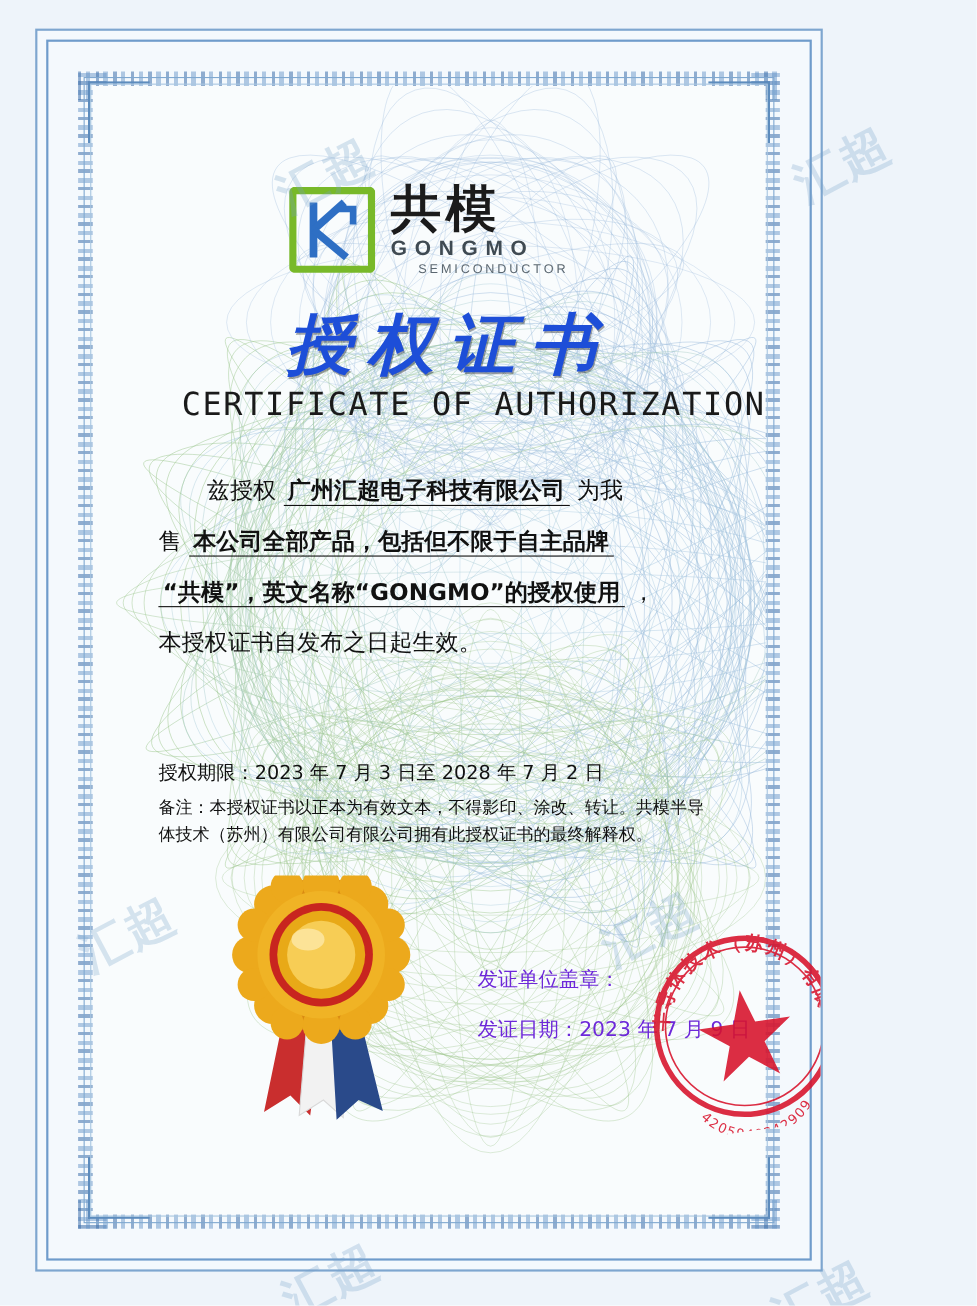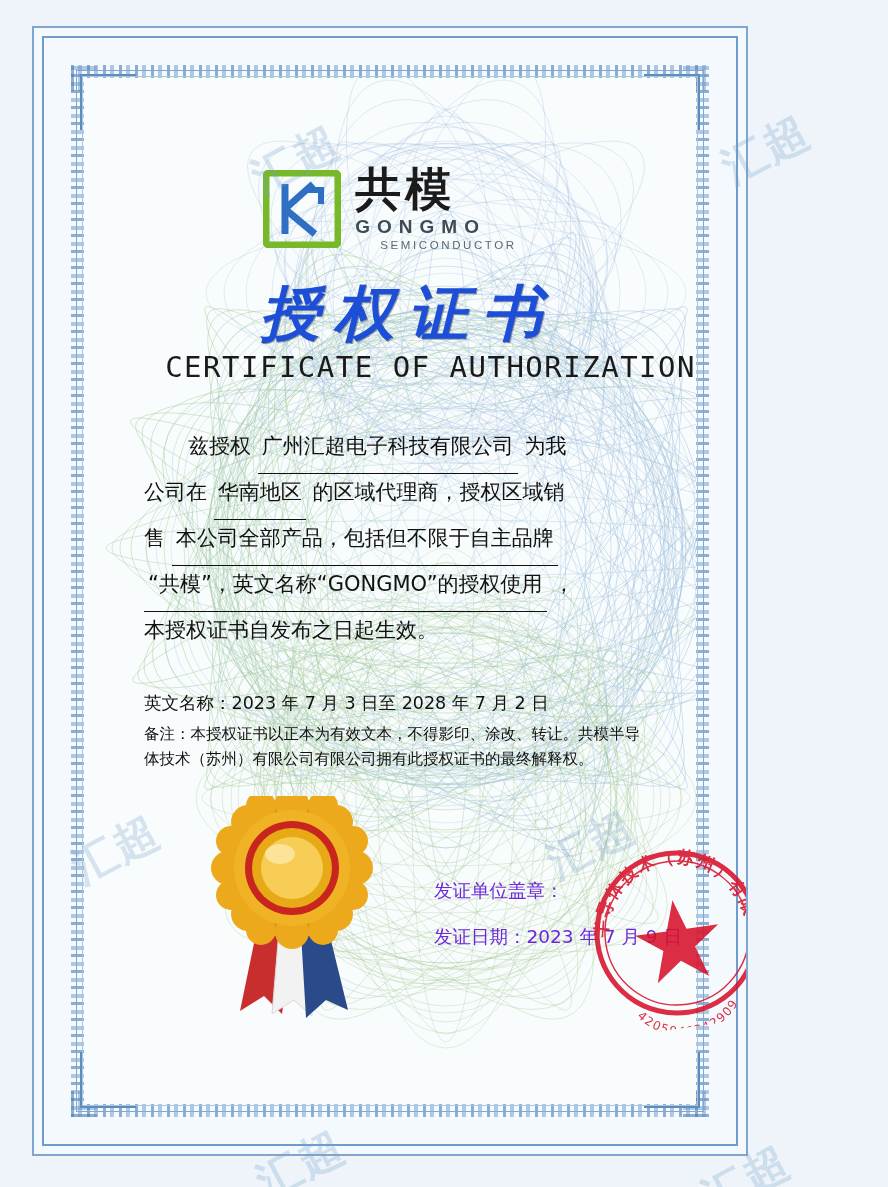--- a/index.html
+++ b/index.html
@@ -208,21 +208,22 @@
     top: 345px;
     font-family: "DejaVu Sans", sans-serif;
     font-size: 21px;
     color: #111;
     line-height: 46px;
   }
   .body-line { white-space: nowrap; }
   .body-line.indent { text-indent: 44px; }
   .fill {
     border-bottom: 1.5px solid #111;
-    padding: 0 4px 15px 4px;
+    padding: 0 4px 1px 4px;
+    font-weight: bold;
   }
 
   
   .terms {
     position: absolute;
     left: 60px;
     right: 56px;
     top: 610px;
     font-family: "DejaVu Sans", sans-serif;
     color: #111;
@@ -426,38 +427,33 @@
       <div class="title-cn">授权证书</div>
       <div class="title-en">CERTIFICATE OF AUTHORIZATION</div>
 
       <div class="body-text">
         <div class="body-line indent">
           <span>兹授权</span>
           <span class="fill">广州汇超电子科技有限公司</span>
           <span>为我</span>
         </div>
         <div class="body-line">
-          <span>公司在</span>
-          <span class="fill">华南地区</span>
-          <span>的区域代理商，授权区域销</span>
-        </div>
-        <div class="body-line">
           <span>售</span>
           <span class="fill">本公司全部产品，包括但不限于自主品牌</span>
         </div>
         <div class="body-line">
           <span class="fill">“共模”，英文名称“GONGMO”的授权使用</span>
           <span>，</span>
         </div>
         <div class="body-line">本授权证书自发布之日起生效。</div>
       </div>
 
       <div class="terms">
         <div class="terms-line1">
-          <span>英文名称：</span><span>2023 年 7 月 3 日至 2028 年 7 月 2 日</span>
+          <span>授权期限：</span><span>2023 年 7 月 3 日至 2028 年 7 月 2 日</span>
         </div>
         <div class="terms-note">
           <span>备注：</span><span>本授权证书以正本为有效文本，不得影印、涂改、转让。共模半导体技术（苏州）有限公司有限公司拥有此授权证书的最终解释权。</span>
         </div>
       </div>
 
       <div class="rosette">
         <svg width="180" height="230" viewBox="0 0 180 230" xmlns="http://www.w3.org/2000/svg">
 
           <g>

